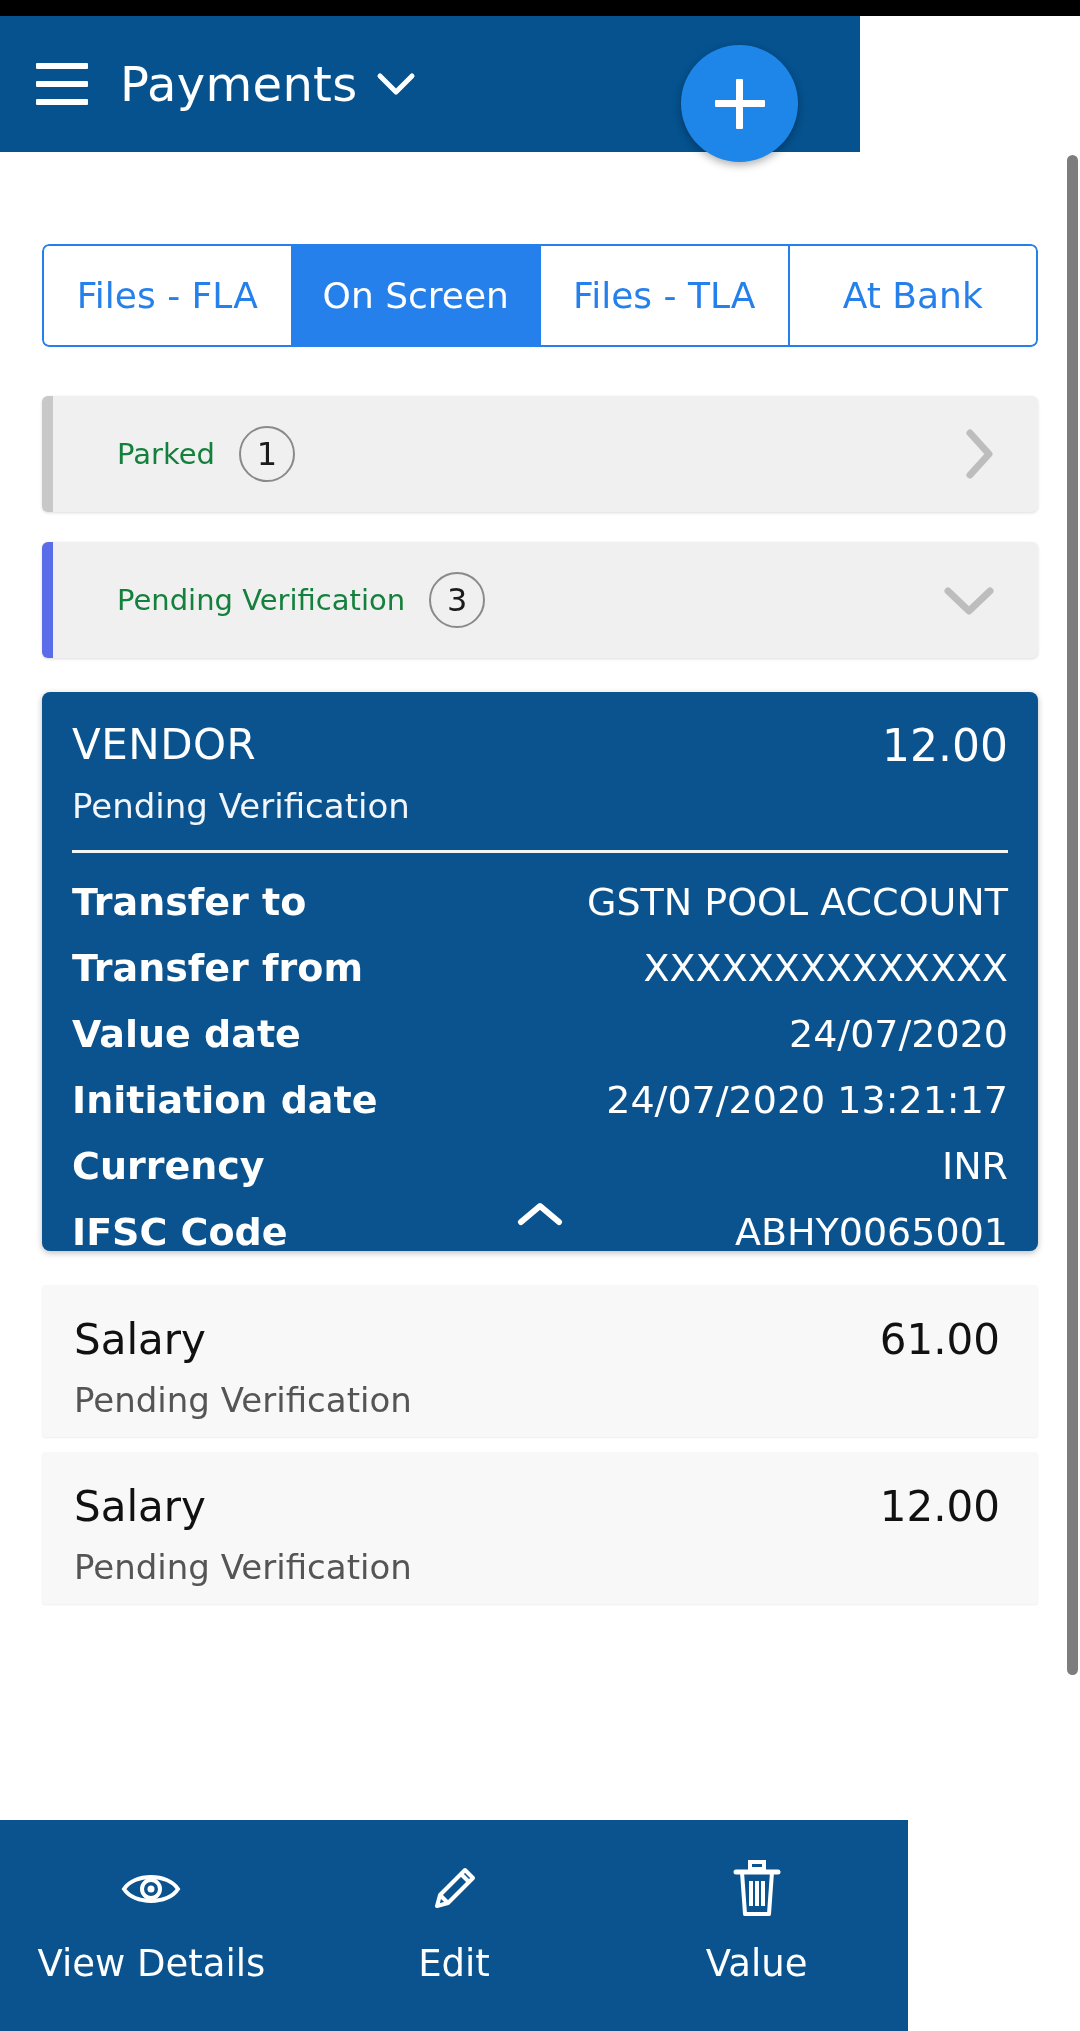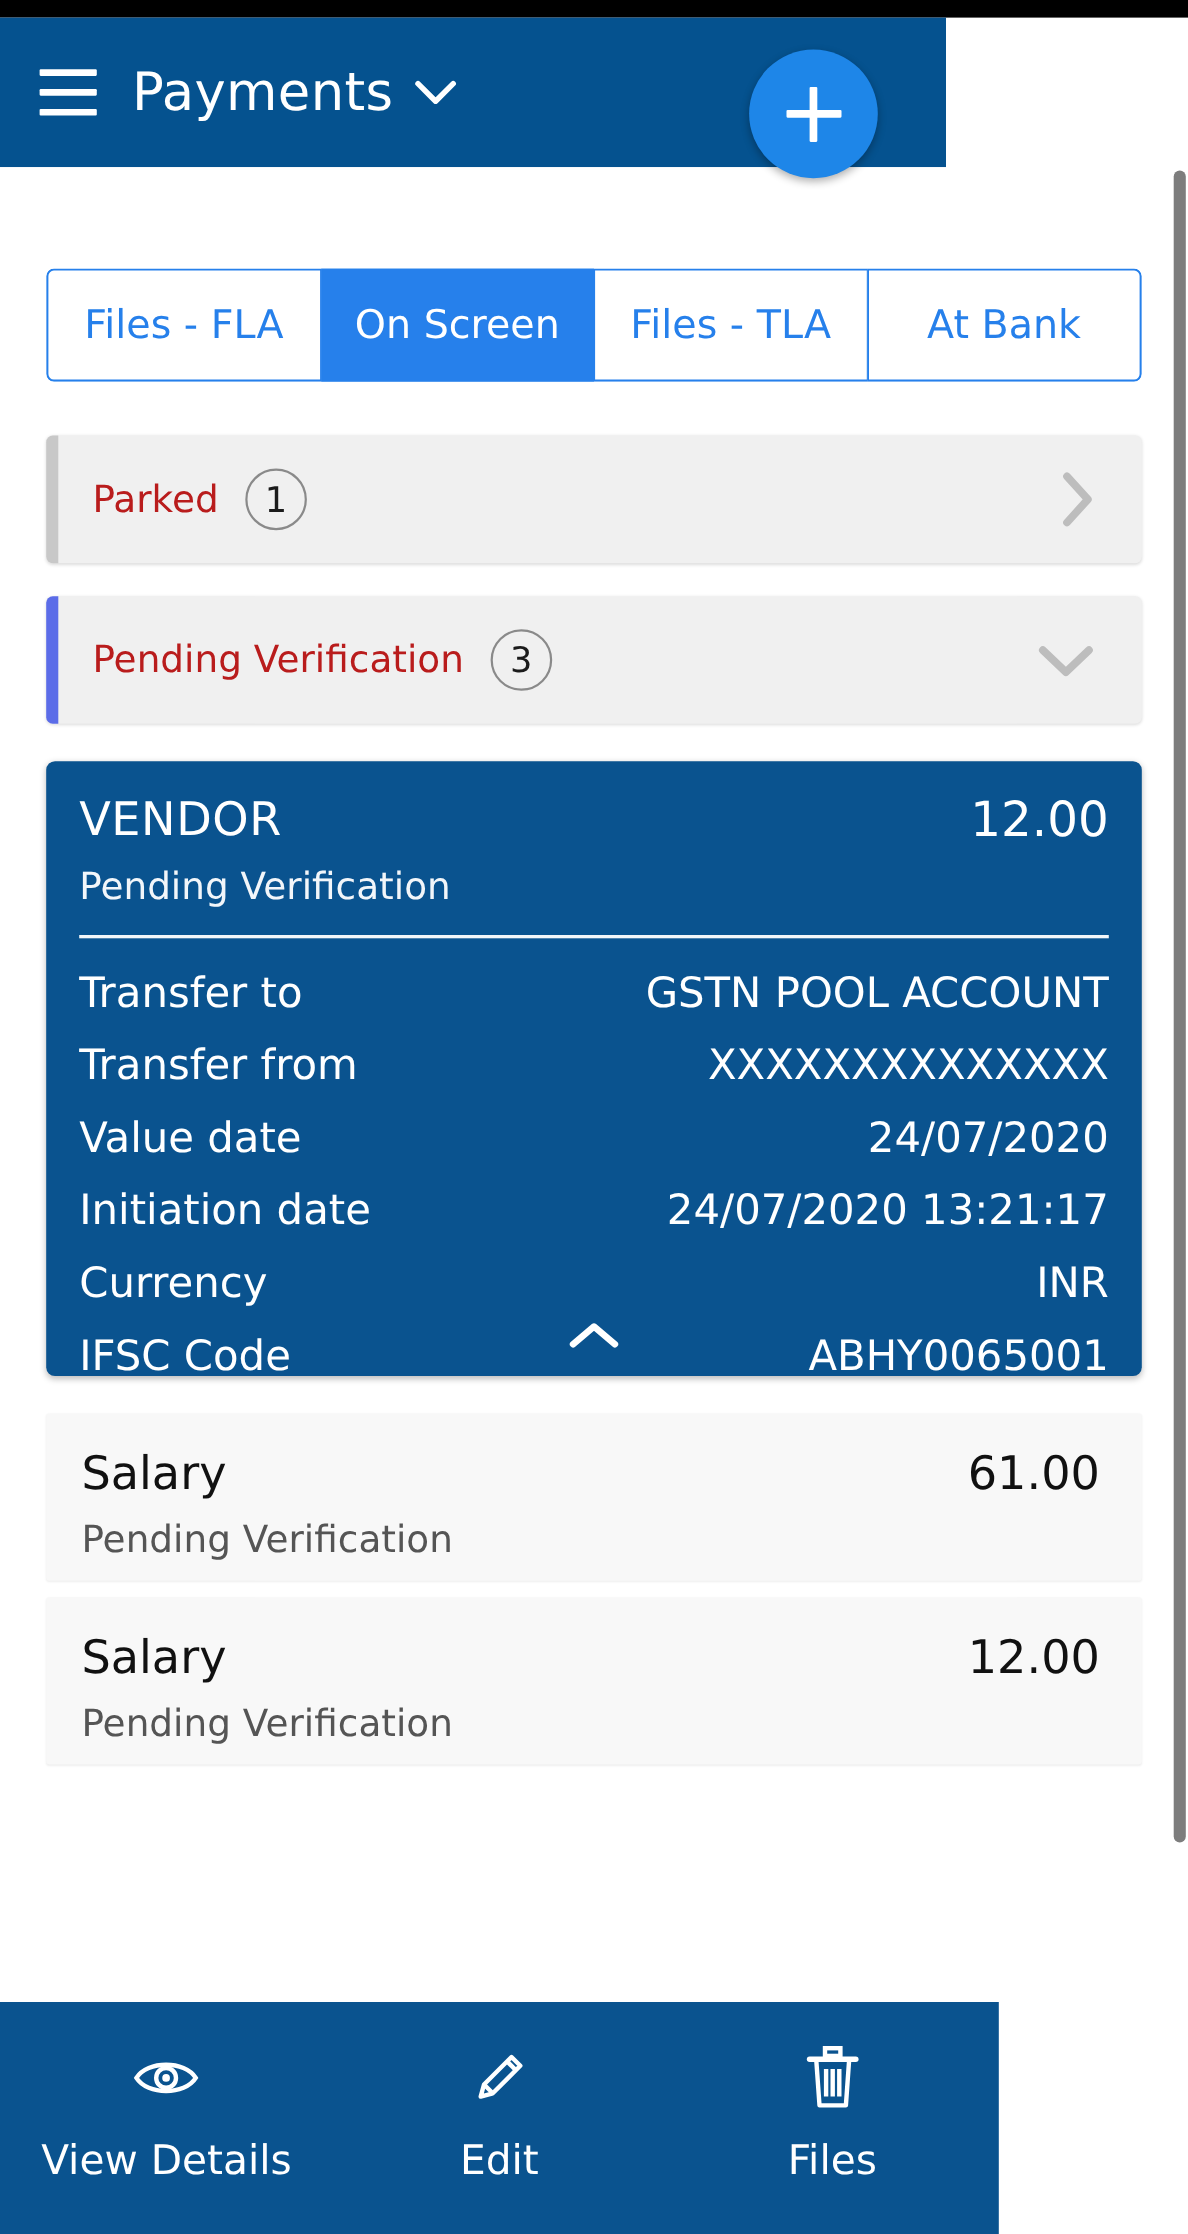--- a/index.html
+++ b/index.html
@@ -159,23 +159,24 @@
     height: 116px;
     border-top-left-radius: 6px;
     border-bottom-left-radius: 6px;
   }
   .accordion.acc-parked::before { background: #c8c8c8; }
   .accordion.acc-pending::before { background: #5b6ce8; }
   .accordion.acc-parked  { top: 244px; }
   .accordion.acc-pending { top: 390px; }
 
   .acc-label {
-    font-size: 34px;
-    color: #b91c1c;
+    font-size: 29px;
+    color: #15803d;
     white-space: nowrap;
+    margin-left: 33px;
   }
   .acc-count {
     margin-left: 24px;
     width: 56px;
     height: 56px;
     border: 2px solid #8a8a8a;
     border-radius: 50%;
     display: flex;
     align-items: center;
     justify-content: center;
@@ -229,21 +230,21 @@
   }
   .dc-rows { margin-top: 16px; }
   .dc-row {
     display: flex;
     justify-content: space-between;
     align-items: baseline;
     font-size: 38px;
     padding: 11px 0;
     white-space: nowrap;
   }
-  .dc-row .k { color: #ffffff; }
+  .dc-row .k { color: #ffffff; font-weight: bold; }
   .dc-row .v { color: #ffffff; text-align: right; }
   .dc-collapse {
     position: absolute;
     left: 0; right: 0;
     bottom: 22px;
     display: flex;
     justify-content: center;
     cursor: pointer;
   }
 
@@ -478,18 +479,18 @@
       <span class="action-icon">
         <svg width="52" height="60" viewBox="0 0 52 60">
           <rect x="19" y="3" width="14" height="7" fill="none" stroke="#ffffff" stroke-width="4"></rect>
           <line x1="5" y1="13" x2="47" y2="13" stroke="#ffffff" stroke-width="5" stroke-linecap="round"></line>
           <path d="M11 13 L14 55 L38 55 L41 13" fill="none" stroke="#ffffff" stroke-width="4" stroke-linejoin="round"></path>
           <line x1="20" y1="22" x2="20" y2="47" stroke="#ffffff" stroke-width="4"></line>
           <line x1="26" y1="22" x2="26" y2="47" stroke="#ffffff" stroke-width="4"></line>
           <line x1="32" y1="22" x2="32" y2="47" stroke="#ffffff" stroke-width="4"></line>
         </svg>
       </span>
-      <span class="action-label">Files</span>
+      <span class="action-label">Value</span>
     </div>
 
   </div>
 
 </div>
 
 </body></html>

